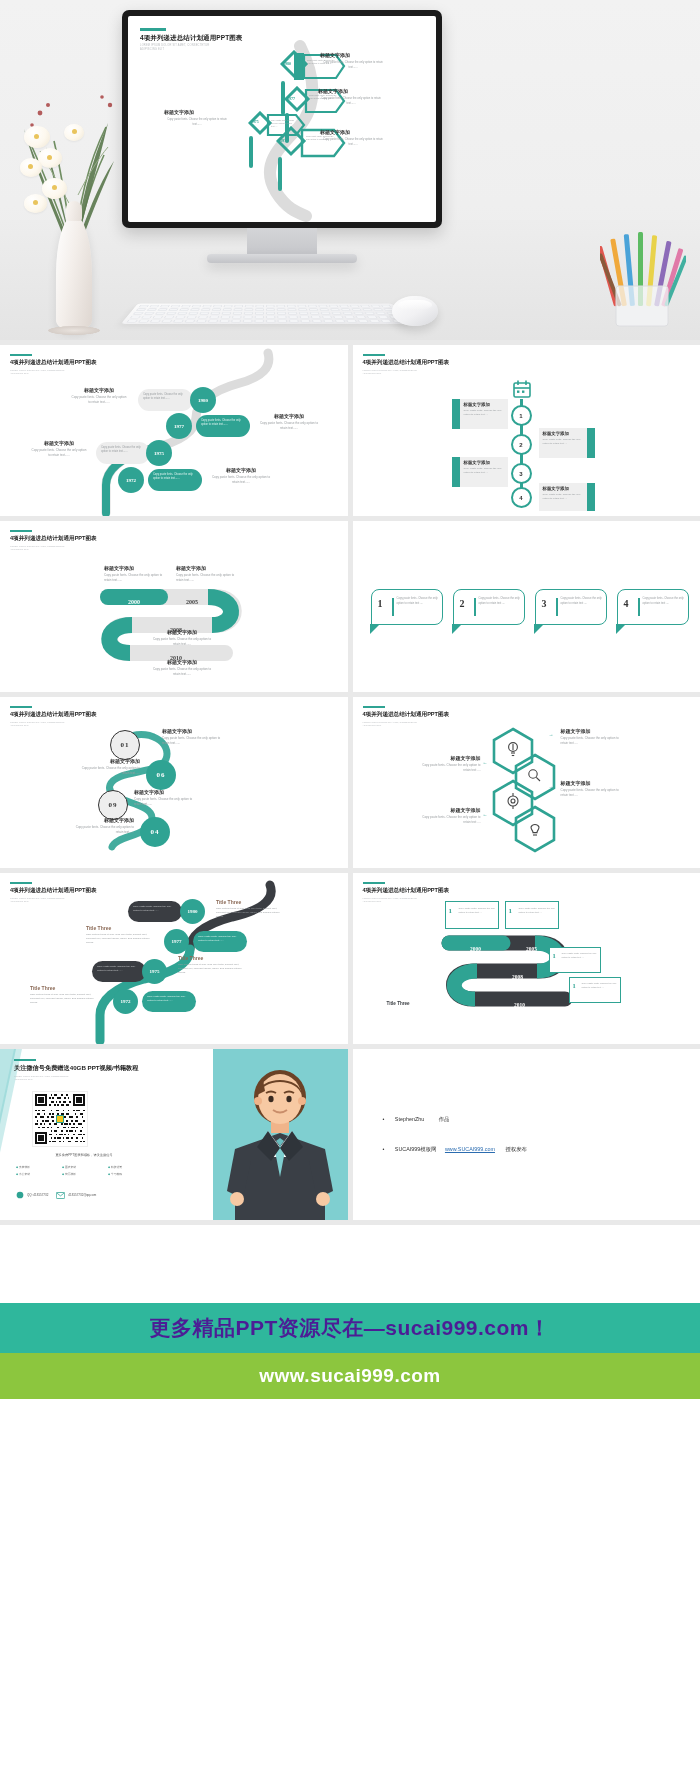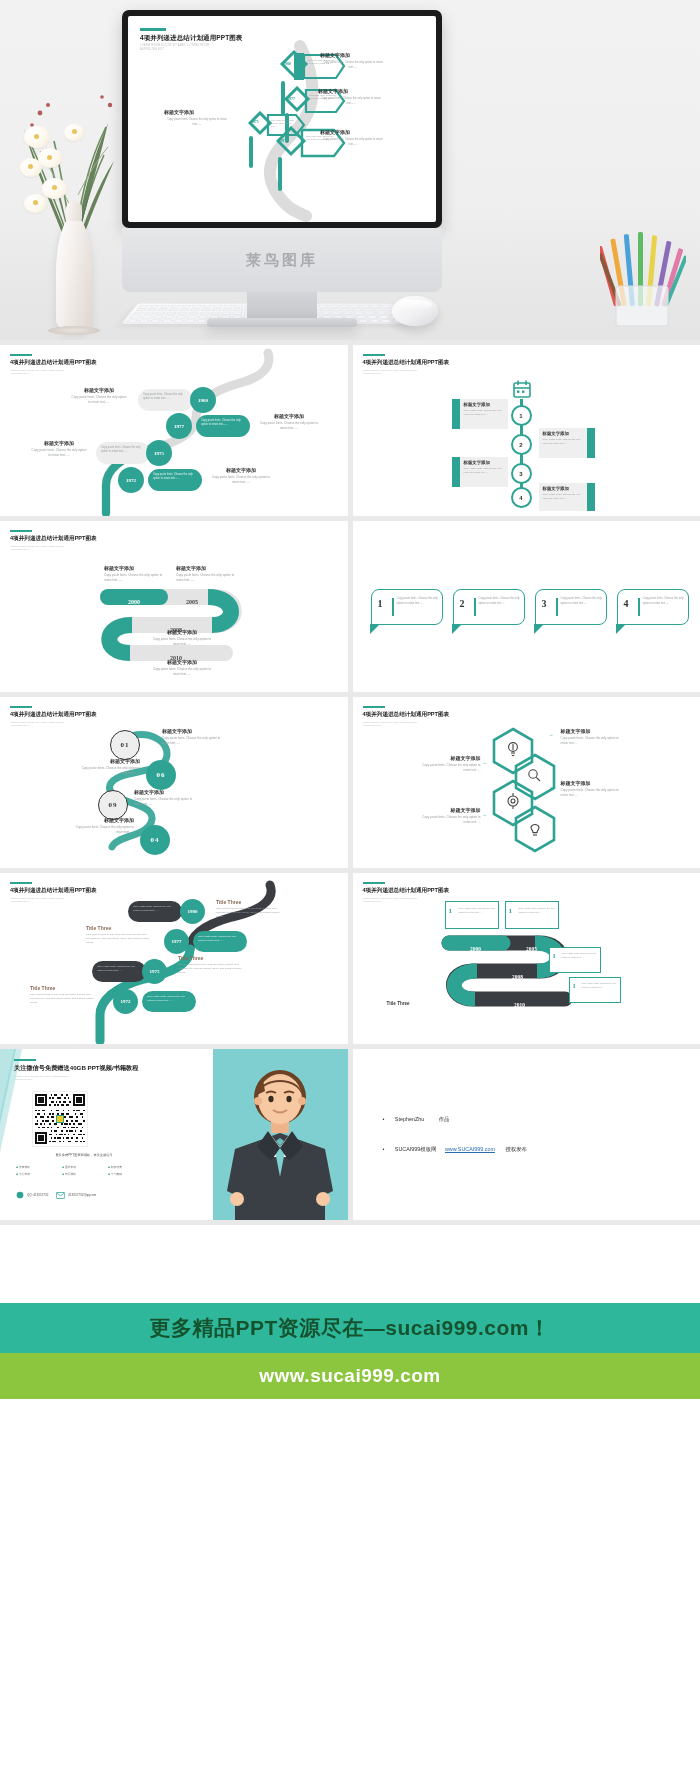--- a/index.html
+++ b/index.html
@@ -143,21 +143,21 @@
     background:#7fcfd0; overflow:hidden;
   }
   .credits { font-size:5.4px; color:#333; line-height:1; }
   .credit-link{ color:#2b6cb0; text-decoration:underline;}
 
   
   .gap-white{ background:#fff; height:78px; width:700px;}
   .banner1{
     width:700px; height:50px; background:#2fb79c;
     display:flex;align-items:center;justify-content:center;
-    color:#14532d; font-size:21px; font-weight:700; letter-spacing:.5px;
+    color:#4c1d95; font-size:21px; font-weight:700; letter-spacing:.5px;
   }
   .banner2{
     width:700px; height:46px; background:#8cc63e;
     display:flex;align-items:center;justify-content:center;
     color:#fff; font-size:19px; font-weight:700; letter-spacing:.5px;
   }
   .tail-white{ background:#fff; height:262px; width:700px;}
 </style>
 </head>
 <body>
@@ -422,23 +422,20 @@
             <div style="position:absolute;left:30px;top:9px;width:30px;font-size:2.1px;line-height:1.5;color:#9a9ea1;">Copy paste fonts. Choose the only option to retain text......</div>
             <div style="position:absolute;left:2px;top:31px;width:4px;height:34px;background:#2fa393;border-radius:2px;"></div>
           </div>
           <div style="position:absolute;left:192px;top:113px;width:66px;">
             <div style="font-size:5px;font-weight:700;color:#333;">标题文字添加</div>
             <div style="font-size:2.7px;line-height:1.7;color:#9a9ea1;margin-top:3px;text-align:center;">Copy paste fonts. Choose the only option to retain text......</div>
           </div>
 
         </div>
       </div>
-      <div class="monitor-chin">
-        <span class="watermark">莱鸟图库</span>
-      </div>
       <div class="monitor-neck"></div>
       <div class="monitor-base"></div>
     </div>
   </section>
 
   <section class="thumb-grid">
 
     <div class="thumb">
       <div class="slide-head">
         <div class="t-bar"></div>
@@ -686,21 +683,21 @@
       </div>
 
       <div class="circ" style="position:absolute;left:98px;top:93px;width:30px;height:30px;background:#eee;border:1.6px solid #333;">
         <span style="font-size:7px;font-weight:700;color:#333;letter-spacing:1px;font-family:'Liberation Serif',serif;">09</span>
       </div>
       <div style="position:absolute;left:134px;top:92px;width:60px;">
         <div class="ttl">标题文字添加</div>
         <div class="bdy" style="margin-top:2px;">Copy paste fonts. Choose the only option to retain text......</div>
       </div>
 
-      <div class="circ" style="position:absolute;left:140px;top:128px;width:30px;height:30px;background:#2fa393;">
+      <div class="circ" style="position:absolute;left:140px;top:120px;width:30px;height:30px;background:#2fa393;">
         <span style="font-size:7px;font-weight:700;color:#fff;letter-spacing:1px;font-family:'Liberation Serif',serif;">04</span>
       </div>
       <div style="position:absolute;left:72px;top:120px;width:62px;text-align:right;">
         <div class="ttl">标题文字添加</div>
         <div class="bdy" style="margin-top:2px;">Copy paste fonts. Choose the only option to retain text......</div>
       </div>
     </div>
 
     <div class="thumb">
       <div class="slide-head">

